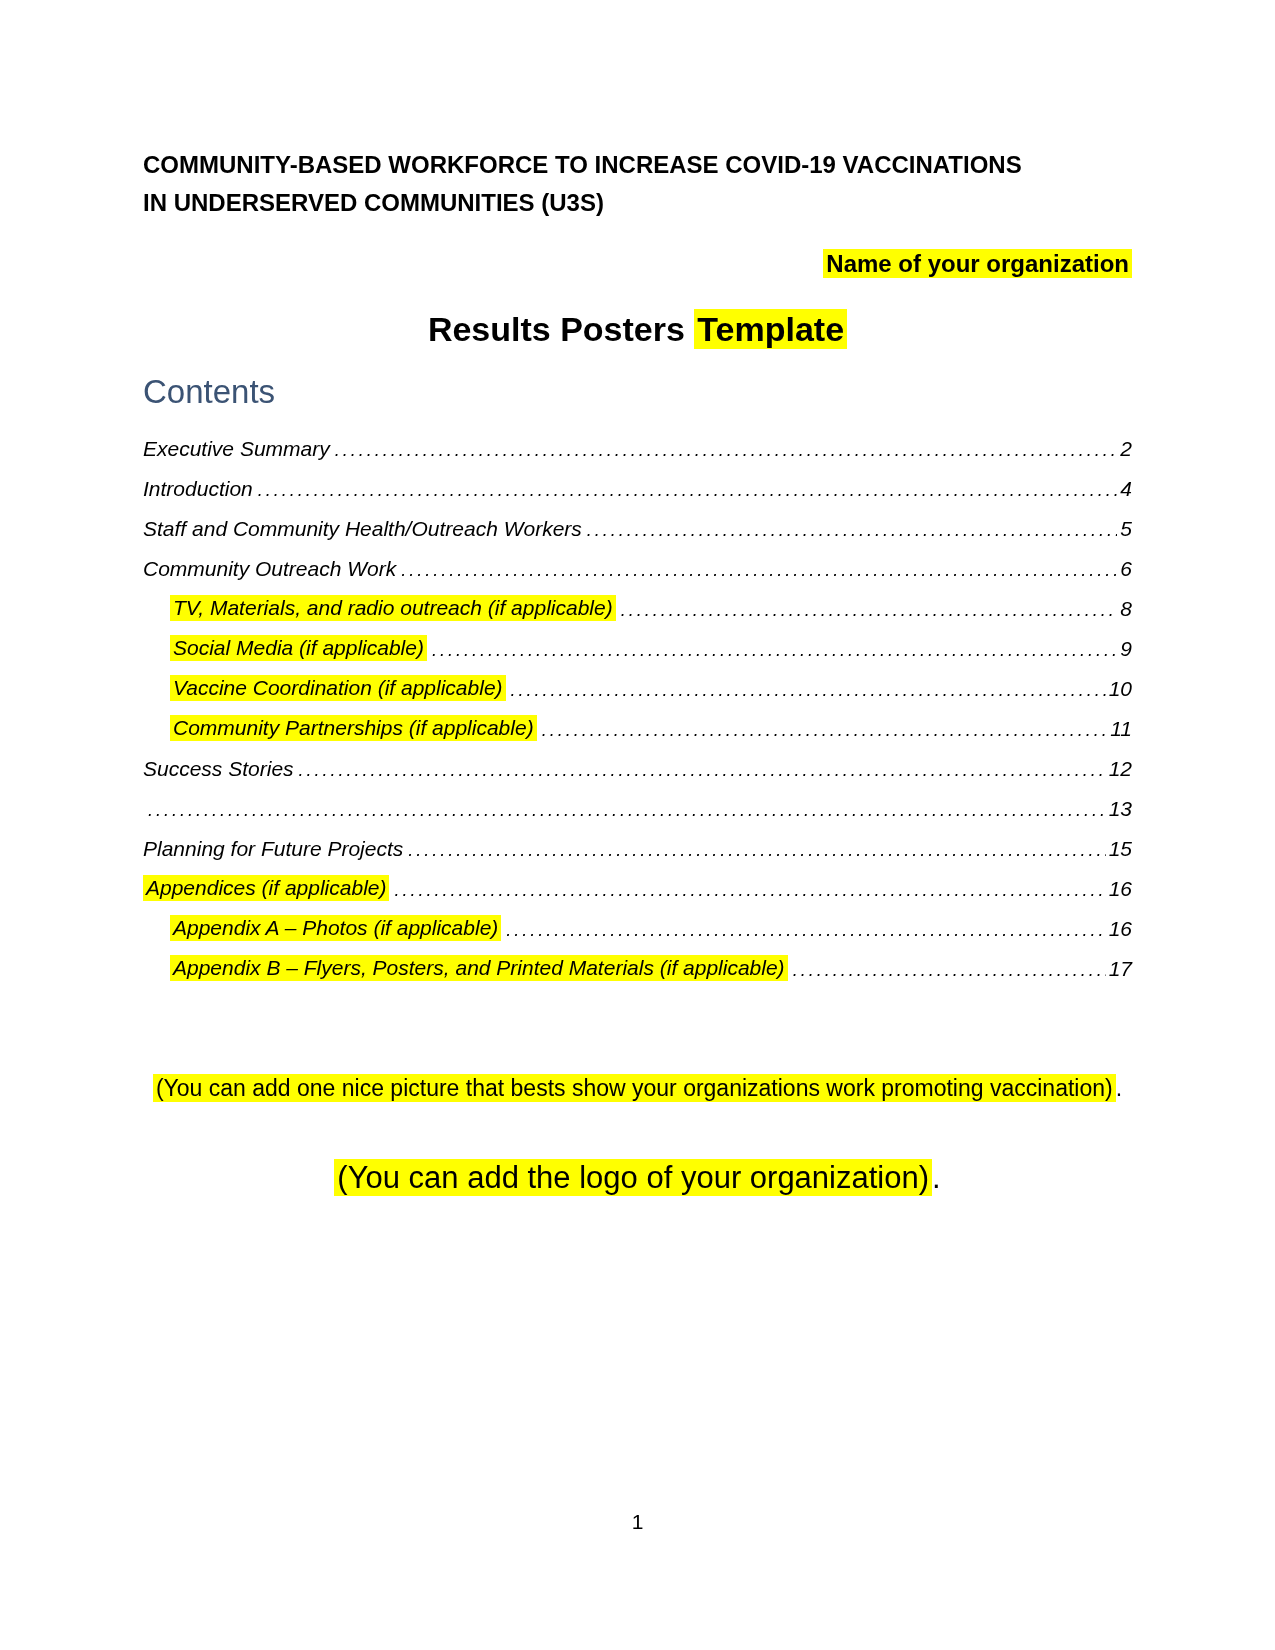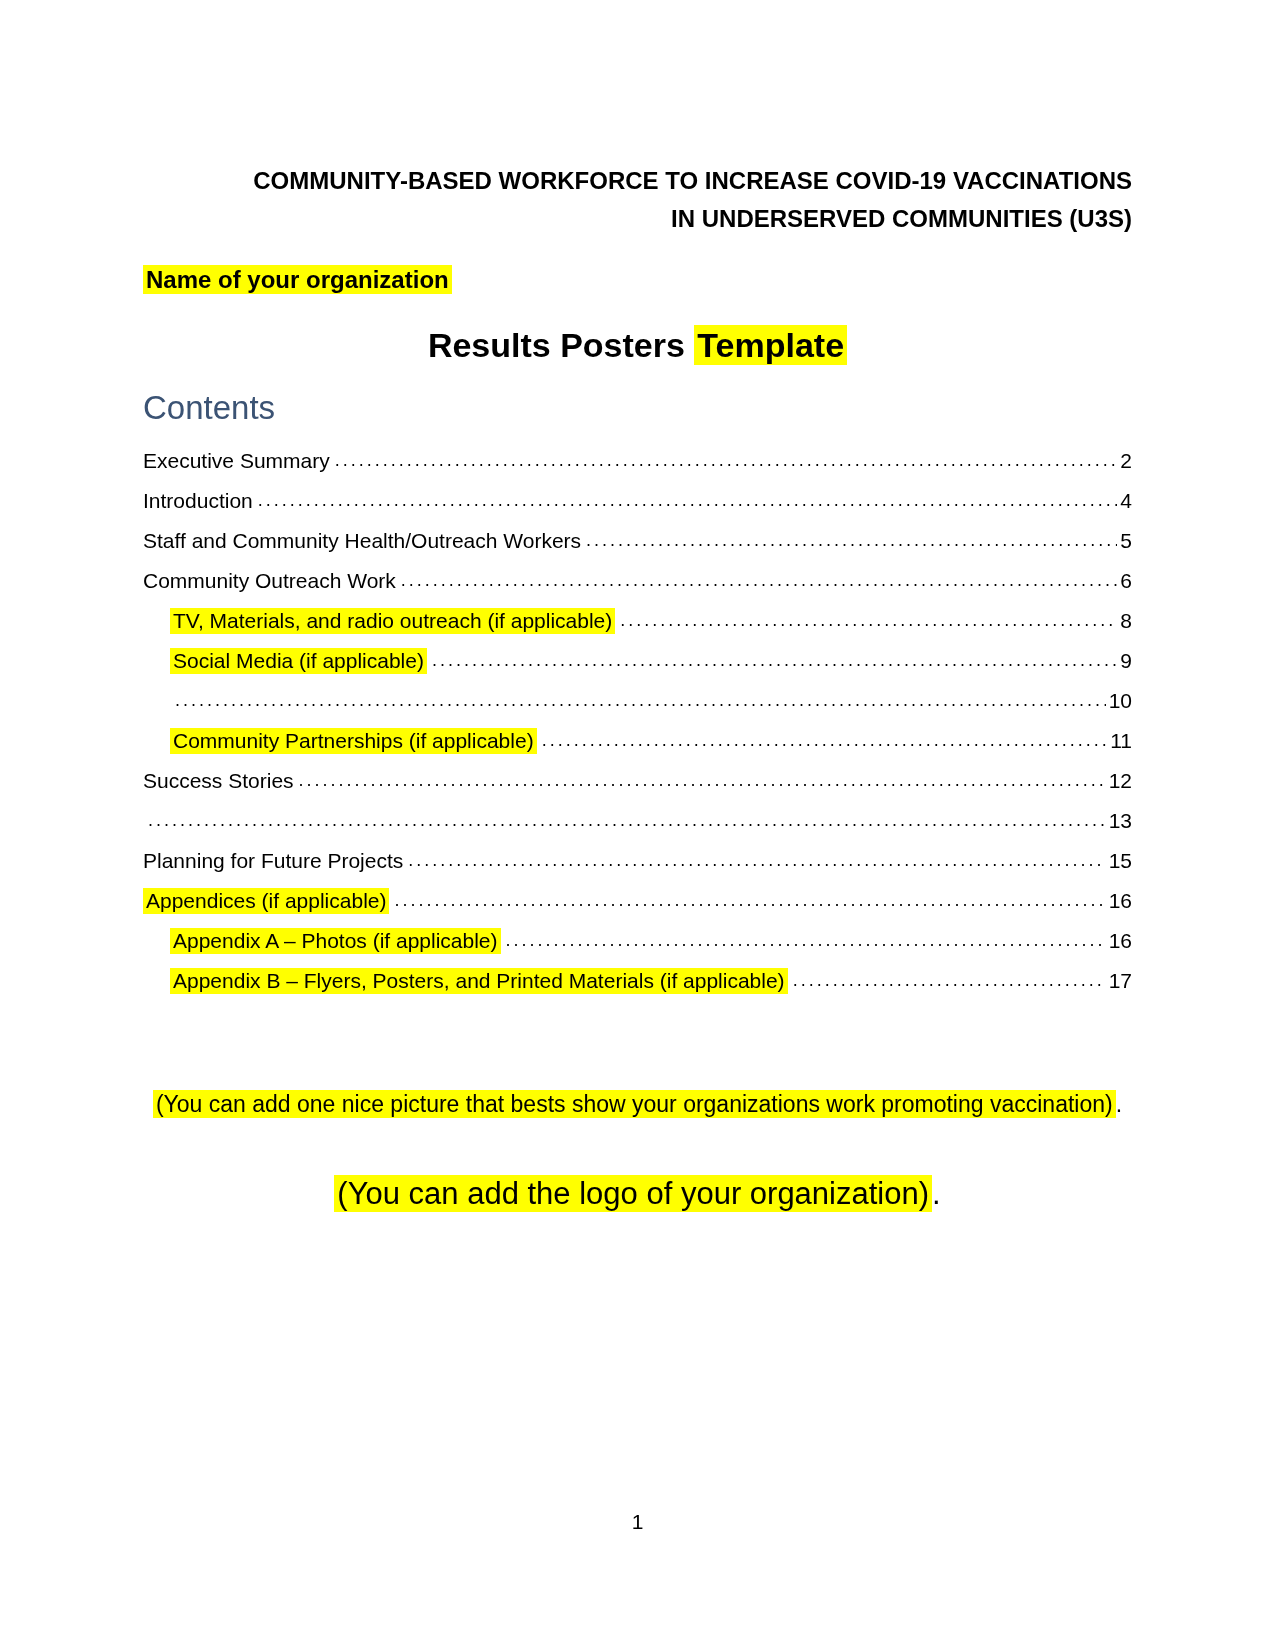--- a/index.html
+++ b/index.html
@@ -9,28 +9,27 @@
     height: 1650px;
     background: #ffffff;
     font-family: "Liberation Sans", sans-serif;
     color: #000000;
     overflow: hidden;
   }
   .doc {
     padding: 146px 143px 0 143px;
   }
   .title-block {
-    text-align: right;
+    text-align: left;
     font-weight: bold;
     font-size: 24px;
     line-height: 38px;
-    margin-top: 16px;
   }
   .org-line {
-    text-align: left;
+    text-align: right;
     font-weight: bold;
     font-size: 24px;
     margin-top: 28px;
   }
   .hl {
     background: var(--highlight, #ffff00);
     padding: 1px 3px;
   }
   .report-title {
     text-align: center;
@@ -42,25 +41,26 @@
     margin-top: 24px;
     font-size: 33px;
     font-weight: normal;
     color: var(--contents-color, #3b5374);
   }
   .toc-list {
     margin-top: 10px;
   }
   .toc-row {
     display: flex;
-    align-items: center;
+    align-items: flex-end;
     height: 40px;
     box-sizing: border-box;
     padding-top: 7px;
     font-size: 21px;
+    font-style: italic;
   }
   .toc-row.level2 { padding-left: 27px; }
   .toc-label { white-space: nowrap; }
   .toc-leader {
     flex: 1;
     overflow: hidden;
     white-space: nowrap;
     margin: 0 3px 0 5px;
     font-size: 18px;
     letter-spacing: 3px;
@@ -138,20 +138,21 @@
           <span class="toc-label hl">TV, Materials, and radio outreach (if applicable)</span>
           <span class="toc-leader">....................................................................................................................................................................................................................................................................</span>
           <span class="toc-page">8</span>
         </div>
         <div class="toc-row level2">
           <span class="toc-label hl">Social Media (if applicable)</span>
           <span class="toc-leader">....................................................................................................................................................................................................................................................................</span>
           <span class="toc-page">9</span>
         </div>
         <div class="toc-row level2">
+          <span class="toc-label hl">Vaccine Coordination (if applicable)</span>
           <span class="toc-leader">....................................................................................................................................................................................................................................................................</span>
           <span class="toc-page">10</span>
         </div>
         <div class="toc-row level2">
           <span class="toc-label hl">Community Partnerships (if applicable)</span>
           <span class="toc-leader">....................................................................................................................................................................................................................................................................</span>
           <span class="toc-page">11</span>
         </div>
         <div class="toc-row">
           <span class="toc-label">Success Stories</span>

